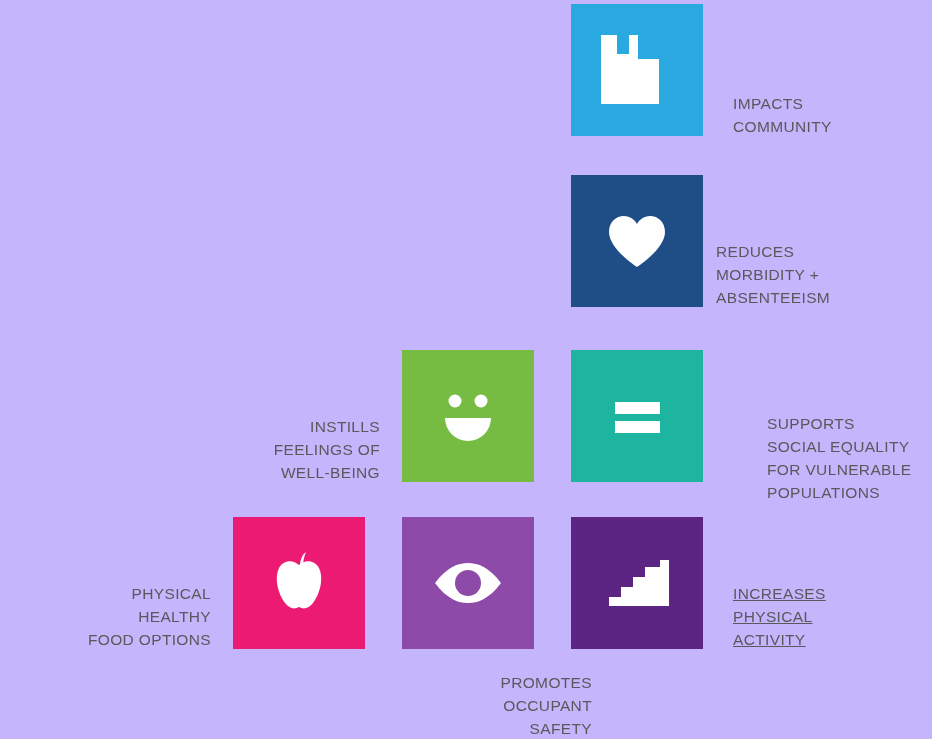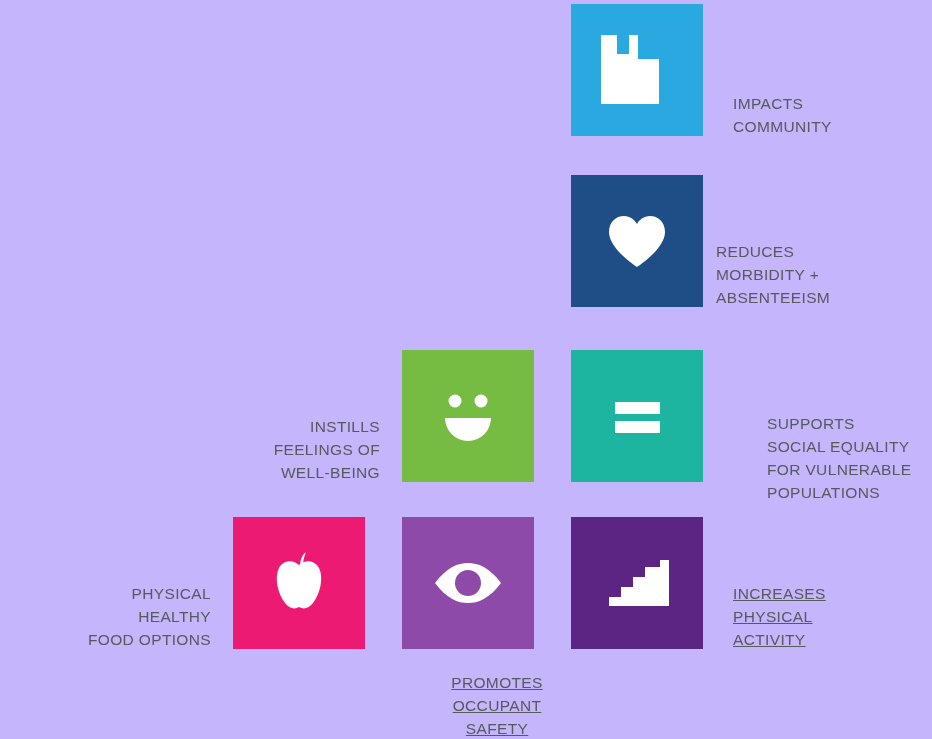--- a/index.html
+++ b/index.html
@@ -36,22 +36,21 @@
     white-space: pre-line;
     font-weight: 400;
   }
   .label-left {
     text-align: right;
   }
   .label-right {
     text-align: left;
   }
   .label-below {
-    text-align: center;
-    text-decoration: underline;
+    text-align: right;
   }
 </style>
 </head>
 <body>
 
 <div id="canvas">
 
   <div class="tile" style="left:571px; top:4px; background:#29a9df;">
     <svg viewBox="0 0 132 132" aria-hidden="true">
       <path fill="#ffffff" d="M30 31 h16 v19 h12 v-19 h9 v24 h21 v45 h-58 z"></path>

